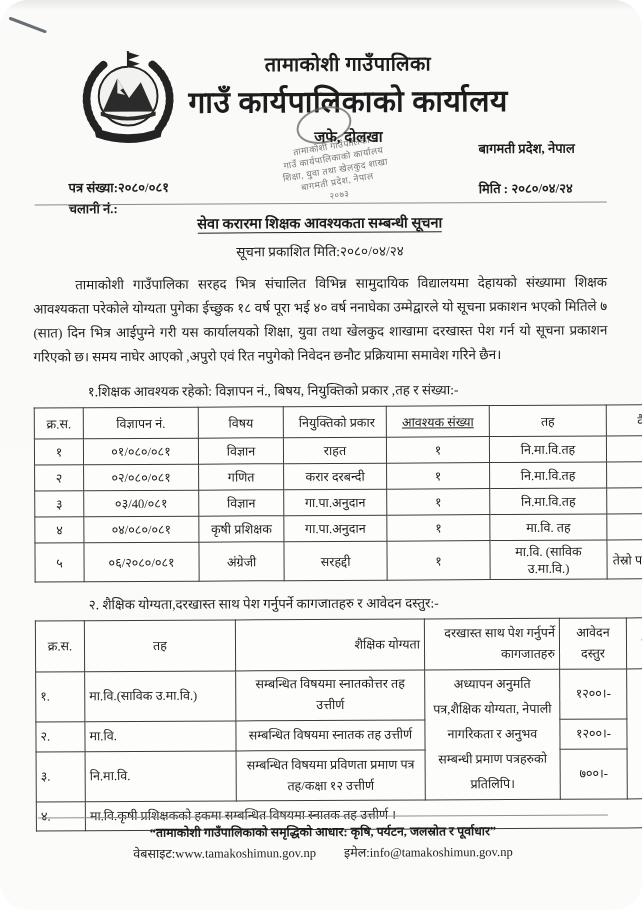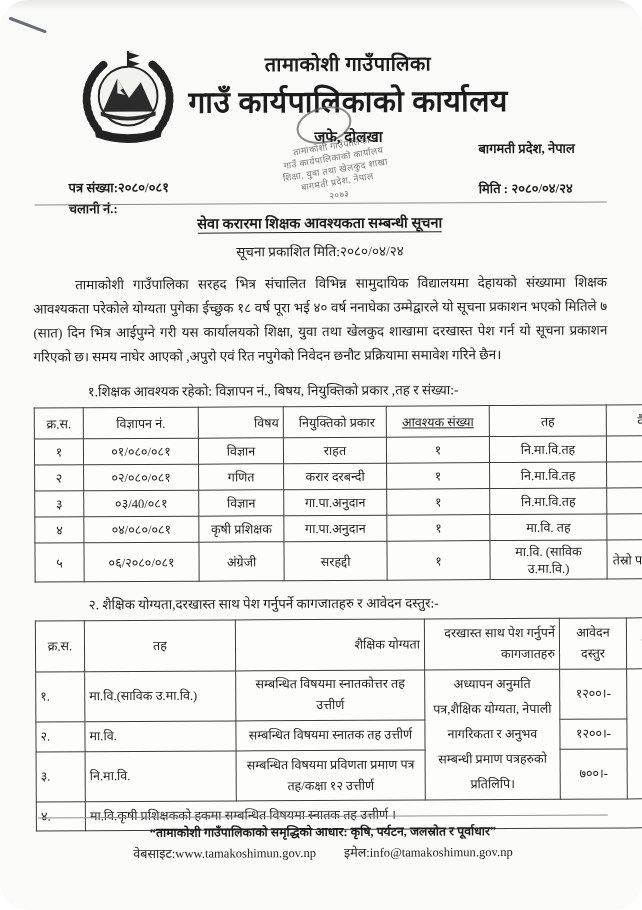--- a/index.html
+++ b/index.html
@@ -53,21 +53,21 @@
     text-indent:42px;
   }
   .section-heading{margin-top:13px;padding-left:54px;font-size:13.4px;}
   
   table{border-collapse:collapse;table-layout:fixed;margin-top:7px;width:604px;background:#fdfdfc;}
   th,td{border:1px solid #3c3c3c;font-weight:400;font-size:12.6px;padding:2px 4px;text-align:center;vertical-align:middle;overflow:hidden;}
   .t1 th{height:26px;}
   .t1 td{height:21px;}
   .t1 th:nth-child(1){width:40px;}
   .t1 th:nth-child(2){width:106px;font-family:Liberation Serif, serif;}
-  .t1 th:nth-child(3){width:76px;text-align:right;}
+  .t1 th:nth-child(3){width:76px;}
   .t1 th:nth-child(4){width:90px;padding-left:8px;}
   .t1 th:nth-child(5){width:94px;text-decoration:underline;}
   .t1 th:nth-child(6){width:108px;}
   .t1 th:nth-child(7){width:90px;}
   .t2 th{height:46px;line-height:21px;}
   .t2 td{height:24px;line-height:21px;}
   .t2 th:nth-child(1){width:40px;}
   .t2 th:nth-child(2){width:142px;}
   .t2 th:nth-child(3){width:180px;text-align:right;}
   .t2 th:nth-child(4){width:126px;text-align:right;}

